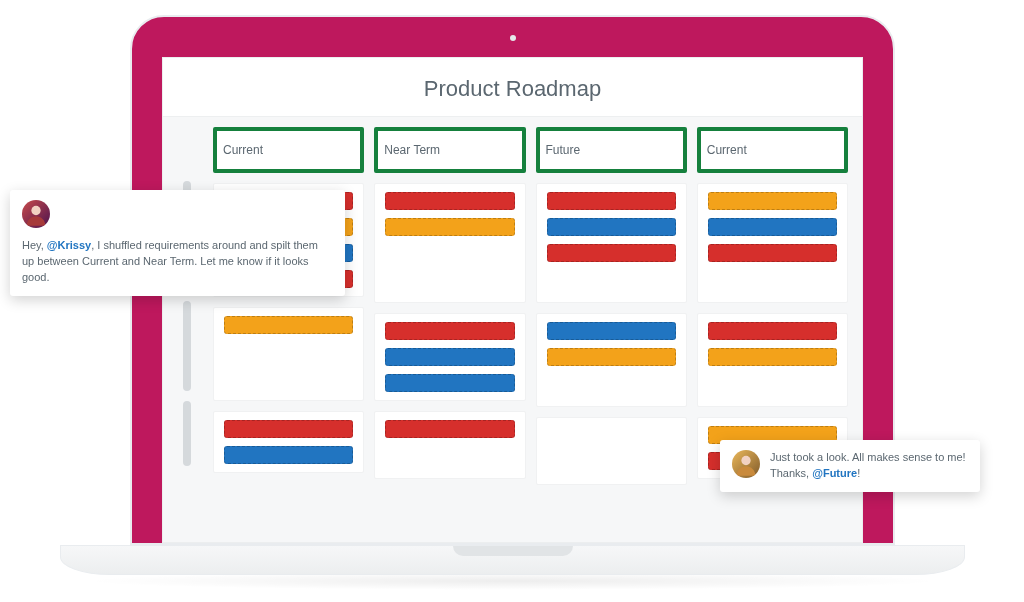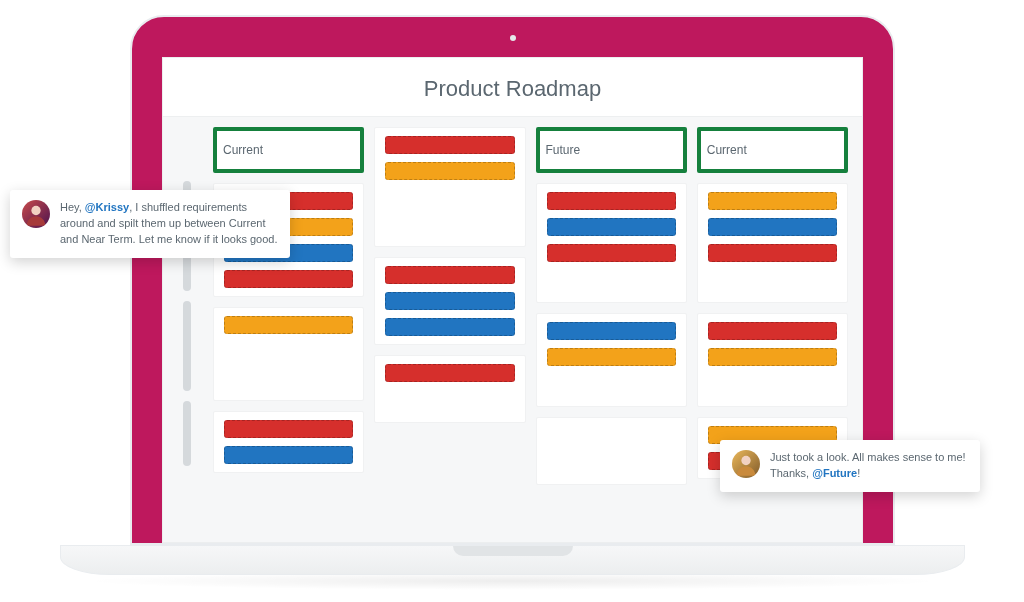--- a/index.html
+++ b/index.html
@@ -153,21 +153,21 @@
     display: flex;
     align-items: center;
     justify-content: center;
     overflow: hidden;
   }
   .comment.alt .avatar {
     background: linear-gradient(135deg,#ebb85a,#7f5a2b);
   }
   .avatar svg { width: 100%; height: 100%; }
   .mention { color: #2175c1; font-weight: 600; }
-  .comment-1 { top: 190px; left: 10px; width: 280px; }
+  .comment-1 { top: 190px; left: 10px; width: 335px; flex-direction: column; }
   .comment-2 { top: 440px; left: 720px; width: 260px; }
 </style>
 </head>
 <body>
 
 <div class="shadow"></div>
 
 <div class="laptop-frame">
   <div class="camera"></div>
   <div class="screen">
@@ -192,20 +192,21 @@
         <div class="cell" style="min-height:94px">
           <div class="card c-orange"></div>
         </div>
         <div class="cell">
           <div class="card c-red"></div>
           <div class="card c-blue"></div>
         </div>
       </div>
 
       <div class="col">
+        <div class="col-header">Near Term</div>
         <div class="cell" style="min-height:120px">
           <div class="card c-red"></div>
           <div class="card c-orange"></div>
         </div>
         <div class="cell">
           <div class="card c-red"></div>
           <div class="card c-blue"></div>
           <div class="card c-blue"></div>
         </div>
         <div class="cell" style="min-height:68px">

